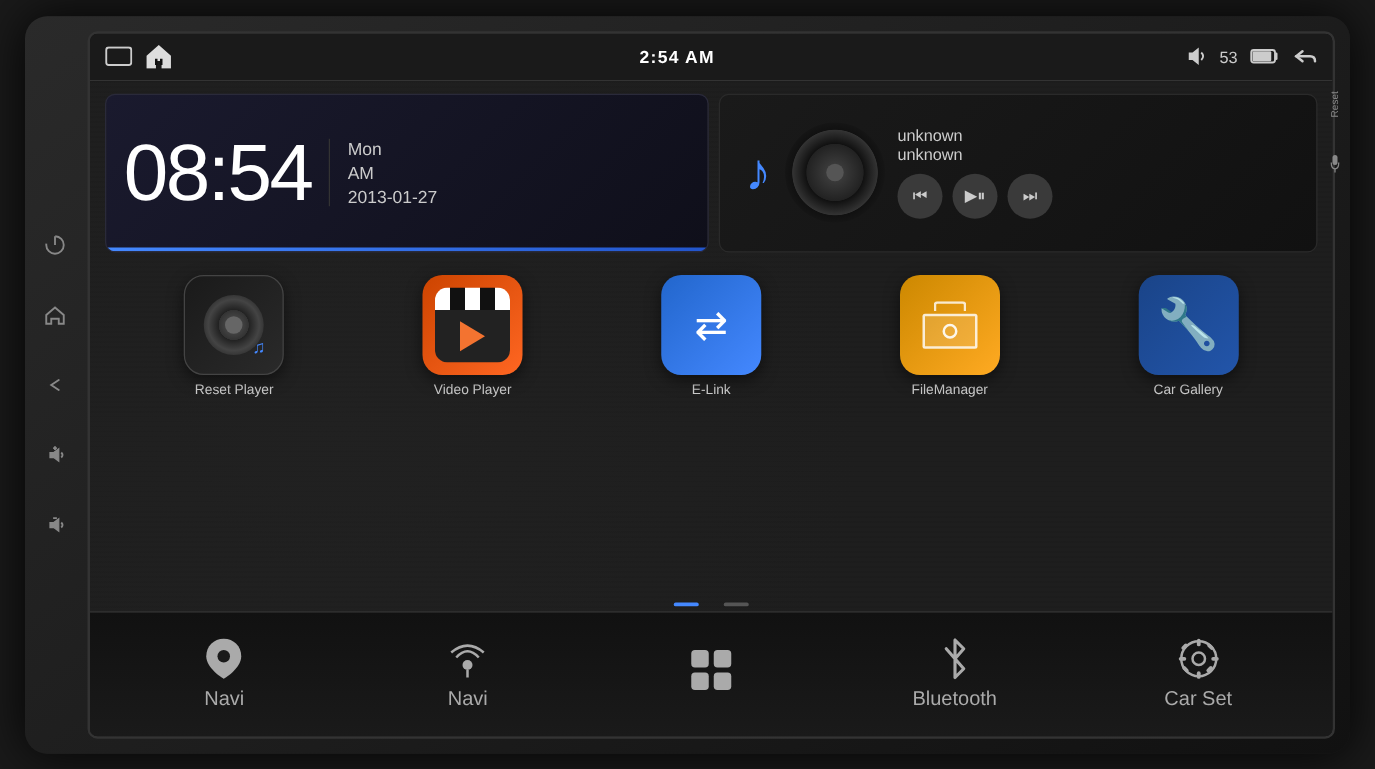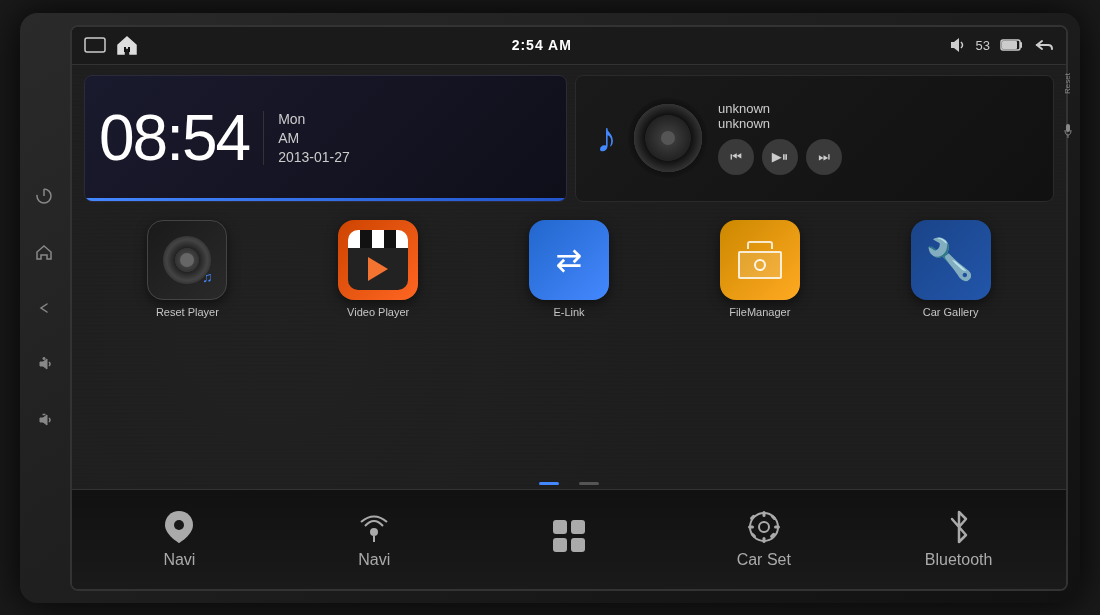--- a/index.html
+++ b/index.html
@@ -557,46 +557,46 @@
           <div style="display:grid;grid-template-columns:1fr 1fr;gap:4px;width:32px;height:32px;">
             <div style="background:#aaa;border-radius:3px;"></div>
             <div style="background:#aaa;border-radius:3px;"></div>
             <div style="background:#aaa;border-radius:3px;"></div>
             <div style="background:#aaa;border-radius:3px;"></div>
           </div>
           <span class="nav-label"></span>
         </div>
 
         <div class="nav-item">
+          <div style="width:32px;height:36px;display:flex;align-items:center;justify-content:center;">
+            <svg width="22" height="34" viewBox="0 0 22 34" fill="none">
+              <path d="M11 2 L11 32 M11 2 L18 9 L11 17 L18 25 L11 32 M11 17 L4 9" stroke="#aaa" stroke-width="2.5" stroke-linecap="round" stroke-linejoin="round"></path>
+            </svg>
+          </div>
+          <span class="nav-label">Bluetooth</span>
+        </div>
+
+        <div class="nav-item">
           <div style="width:36px;height:36px;display:flex;align-items:center;justify-content:center;">
             <svg width="34" height="34" viewBox="0 0 34 34" fill="none">
               <circle cx="17" cy="17" r="14" stroke="#aaa" stroke-width="2" fill="none"></circle>
               <circle cx="17" cy="17" r="5" stroke="#aaa" stroke-width="2" fill="none"></circle>
               <rect x="15.5" y="1" width="3" height="6" rx="1.5" fill="#aaa"></rect>
               <rect x="15.5" y="27" width="3" height="6" rx="1.5" fill="#aaa"></rect>
               <rect x="1" y="15.5" width="6" height="3" rx="1.5" fill="#aaa"></rect>
               <rect x="27" y="15.5" width="6" height="3" rx="1.5" fill="#aaa"></rect>
               <rect x="4.5" y="4.5" width="3" height="6" rx="1.5" fill="#aaa" transform="rotate(45 6 7)"></rect>
               <rect x="24.5" y="4.5" width="3" height="6" rx="1.5" fill="#aaa" transform="rotate(-45 26 7)"></rect>
               <rect x="4.5" y="22.5" width="3" height="6" rx="1.5" fill="#aaa" transform="rotate(-45 6 25)"></rect>
               <rect x="24.5" y="22.5" width="3" height="6" rx="1.5" fill="#aaa" transform="rotate(45 26 25)"></rect>
             </svg>
           </div>
           <span class="nav-label">Car Set</span>
         </div>
 
-        <div class="nav-item">
-          <div style="width:32px;height:36px;display:flex;align-items:center;justify-content:center;">
-            <svg width="22" height="34" viewBox="0 0 22 34" fill="none">
-              <path d="M11 2 L11 32 M11 2 L18 9 L11 17 L18 25 L11 32 M11 17 L4 9" stroke="#aaa" stroke-width="2.5" stroke-linecap="round" stroke-linejoin="round"></path>
-            </svg>
-          </div>
-          <span class="nav-label">Bluetooth</span>
-        </div>
-
       </div>
     </div>
   </div>
 
   <div class="right-side">
     <span class="reset-label" style="cursor:pointer;">Reset</span>
     <svg width="8" height="16" viewBox="0 0 8 16" fill="none">
       <rect x="2" y="1" width="4" height="8" rx="2" fill="#888"></rect>
       <path d="M1 7 Q1 12 4 12 Q7 12 7 7" stroke="#888" stroke-width="1" fill="none"></path>
       <line x1="4" y1="12" x2="4" y2="15" stroke="#888" stroke-width="1"></line>

